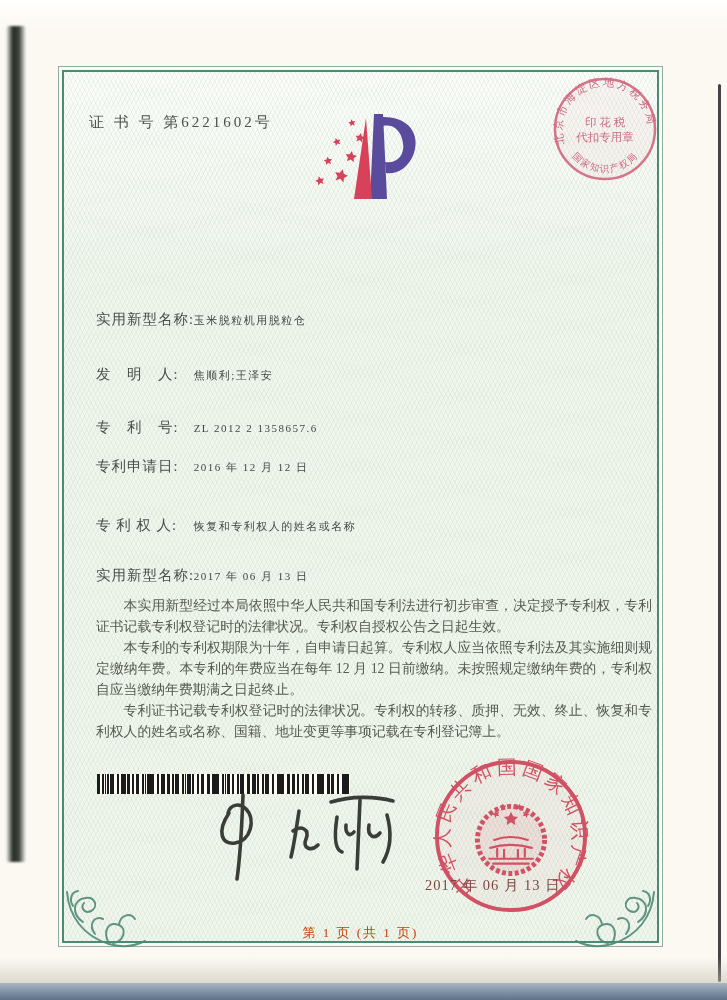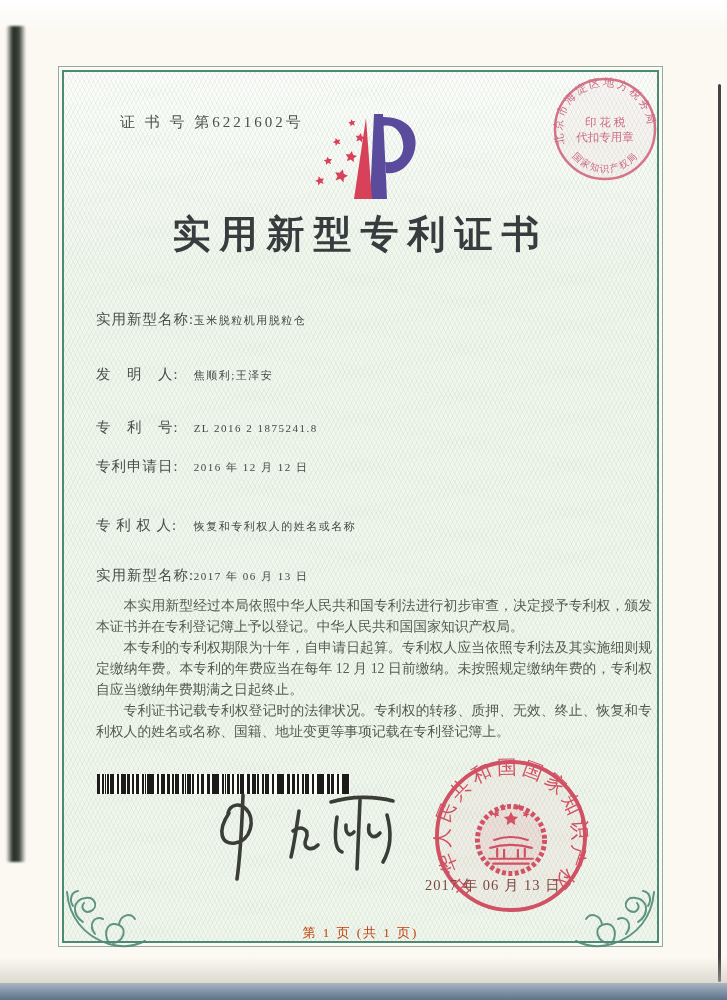--- a/index.html
+++ b/index.html
@@ -43,21 +43,20 @@
       repeating-linear-gradient(-63deg,rgba(125,165,135,.10) 0 1px,transparent 1px 4px),
       linear-gradient(180deg,rgba(255,255,255,.8) 0%,rgba(255,255,255,0) 22%);
   }
   .flourish{position:absolute;width:88px;height:88px;}
   .flourish.bl{left:2px;bottom:-6px;}
   .flourish.br{right:2px;bottom:-6px;transform:scaleX(-1);}
   
   .cert-no{
     position:absolute;left:30px;top:46px;font-size:15px;color:#4c4f4c;
     letter-spacing:3px;
-    margin-left:31px;
   }
   .logo{position:absolute;left:247px;top:44px;width:116px;height:92px;}
   .title{
     position:absolute;left:0;top:142px;width:100%;text-align:center;
     font-size:38px;font-weight:700;color:#383c3e;letter-spacing:9px;
   }
   .fields{position:absolute;left:37px;top:0;width:560px;}
   .field{position:absolute;left:0;font-size:14.5px;color:#4a4e4a;white-space:nowrap;}
   .field .lab{display:inline-block;width:94px;letter-spacing:1px;}
   .field .val{font-size:11px;color:#434743;letter-spacing:1.5px;}
@@ -151,51 +150,50 @@
       <text fill="#c95f77" font-size="11" style="letter-spacing:2.4px" font-family="'Liberation Serif',serif">
         <textPath href="#ts-top">北京市海淀区地方税务局</textPath>
       </text>
       <text fill="#c95f77" font-size="9.5" style="letter-spacing:1.2px" font-family="'Liberation Serif',serif">
         <textPath href="#ts-bot">国家知识产权局</textPath>
       </text>
       <text x="53" y="50" text-anchor="middle" fill="#c95f77" font-size="11.5">印 花 税</text>
       <text x="53" y="65" text-anchor="middle" fill="#c95f77" font-size="11.5">代扣专用章</text>
     </svg>
 
-    <div class="title">实用新型专利证书</div>
 
     <div class="fields">
       <div class="field f0">
         <span class="lab">实用新型名称:</span>
         <span class="val">玉米脱粒机用脱粒仓</span>
       </div>
       <div class="field f1">
         <span class="lab">发　明　人:</span>
         <span class="val">焦顺利;王泽安</span>
       </div>
       <div class="field f2">
         <span class="lab">专　利　号:</span>
-        <span class="val">ZL 2016 2 1875241.8</span>
+        <span class="val">ZL 2012 2 1358657.6</span>
       </div>
       <div class="field f3">
         <span class="lab">专利申请日:</span>
         <span class="val">2016 年 12 月 12 日</span>
       </div>
       <div class="field f4">
         <span class="lab">专 利 权 人:</span>
         <span class="val">恢复和专利权人的姓名或名称</span>
       </div>
       <div class="field f5">
         <span class="lab">实用新型名称:</span>
         <span class="val">2017 年 06 月 13 日</span>
       </div>
     </div>
 
     <div class="paras">
-      <p>本实用新型经过本局依照中华人民共和国专利法进行初步审查，决定授予专利权，颁发本证书并在专利登记簿上予以登记。中华人民共和国国家知识产权局。</p>
+      <p>本实用新型经过本局依照中华人民共和国专利法进行初步审查，决定授予专利权，专利证书记载专利权登记时的法律状况。专利权自授权公告之日起生效。</p>
       <p>本专利的专利权期限为十年，自申请日起算。专利权人应当依照专利法及其实施细则规定缴纳年费。本专利的年费应当在每年 12 月 12 日前缴纳。未按照规定缴纳年费的，专利权自应当缴纳年费期满之日起终止。</p>
       <p>专利证书记载专利权登记时的法律状况。专利权的转移、质押、无效、终止、恢复和专利权人的姓名或名称、国籍、地址变更等事项记载在专利登记簿上。</p>
     </div>
 
     <div class="barcode"></div>
 
 
     <svg class="signature" viewBox="0 0 210 100">
       <g fill="none" stroke="#23241f" stroke-width="3.6" stroke-linecap="round" opacity="0.88">
         <path d="M30,24 C18,42 22,56 36,54 C52,52 57,30 47,20 C40,13 31,16 29,24"></path>

